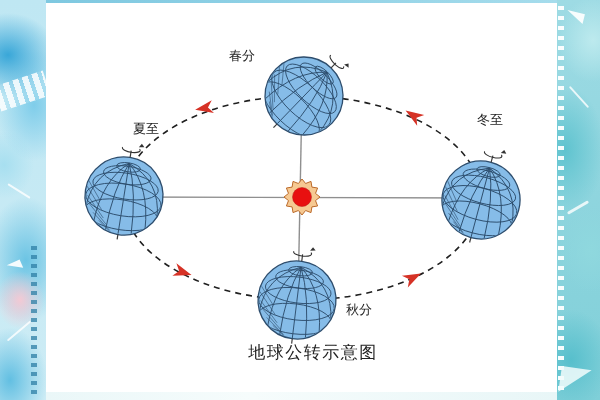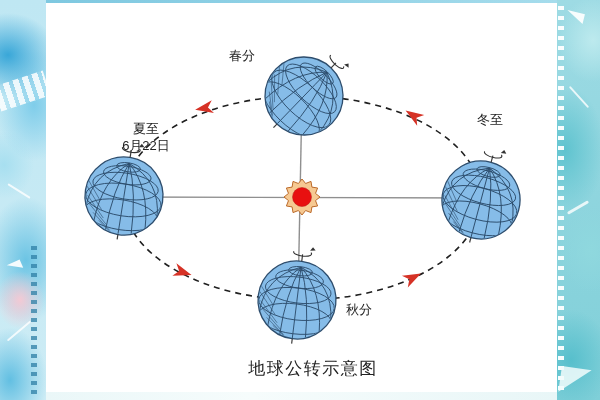--- a/index.html
+++ b/index.html
@@ -56,21 +56,21 @@
   .globe-grid{stroke:var(--globe-line,#2d4d6d);stroke-width:.9;fill:none;}
   .globe-hatch{stroke:var(--globe-line,#2d4d6d);stroke-width:.8;opacity:.7;}
   .axis{stroke:#3a3a3a;stroke-width:1.2;}
   .spin{stroke:#333;stroke-width:1.1;fill:none;}
   .spin-head{fill:#333;}
 
   
   .lbl{position:absolute;width:110px;text-align:center;color:var(--label-text,#222);
        font-size:13px;line-height:17px;font-weight:500;}
   .title{position:absolute;left:213px;top:341px;width:200px;text-align:center;
-         color:var(--label-text,#222);font-size:17px;letter-spacing:1.5px;font-weight:500;margin-top:16px;}
+         color:var(--label-text,#222);font-size:17px;letter-spacing:1.5px;font-weight:500;}
 </style>
 </head>
 <body>
 
 <div class="stage">
 
   <div class="left-strip"></div>
   <div class="right-strip"></div>
   <div class="top-strip"></div>
   <div class="bottom-strip"></div>
@@ -153,21 +153,20 @@
     <use href="#globe" transform="translate(124,196) rotate(9)"></use>
     <use href="#globe" transform="translate(481,200) rotate(15)"></use>
     <use href="#globe" transform="translate(297,300) rotate(7)"></use>
   </svg>
 
   <div class="lbl" style="left:187px;top:47px;">
     <div>春分</div>
   </div>
   <div class="lbl" style="left:56px;top:120px;margin-left:35px;">
     <div>夏至</div>
-    <div>6月22日</div>
   </div>
   <div class="lbl" style="left:435px;top:111px;">
     <div>冬至</div>
   </div>
   <div class="lbl" style="left:304px;top:301px;">
     <div>秋分</div>
   </div>
 
   <div class="title">地球公转示意图</div>
 </div>

